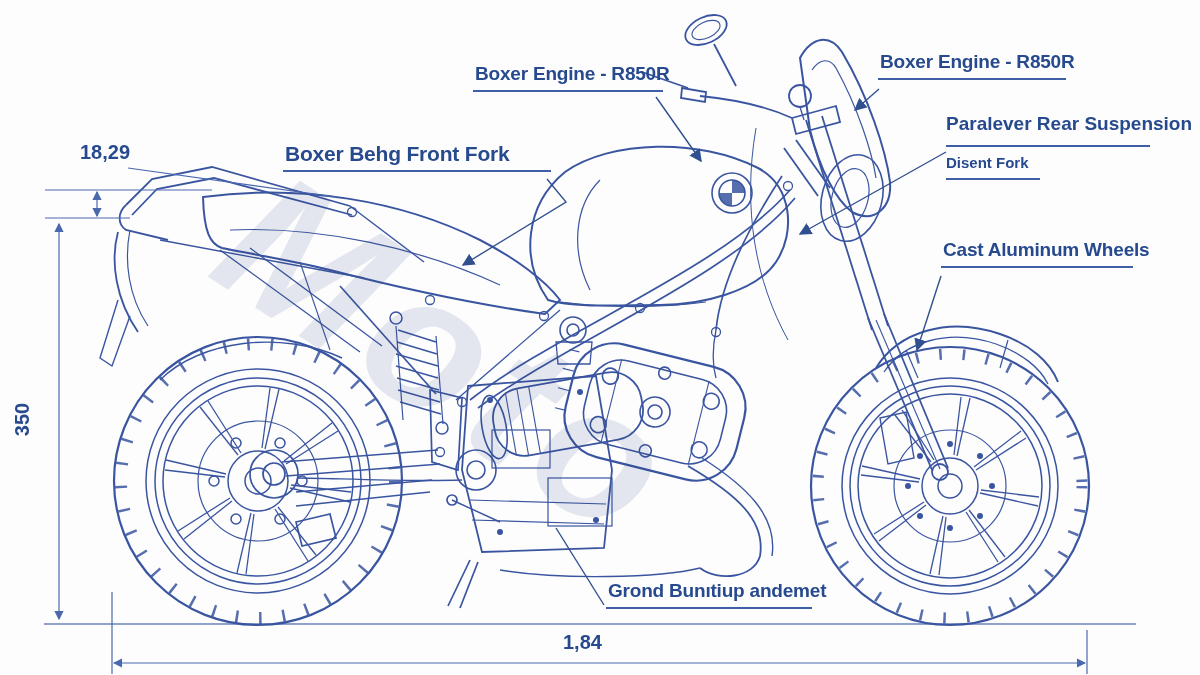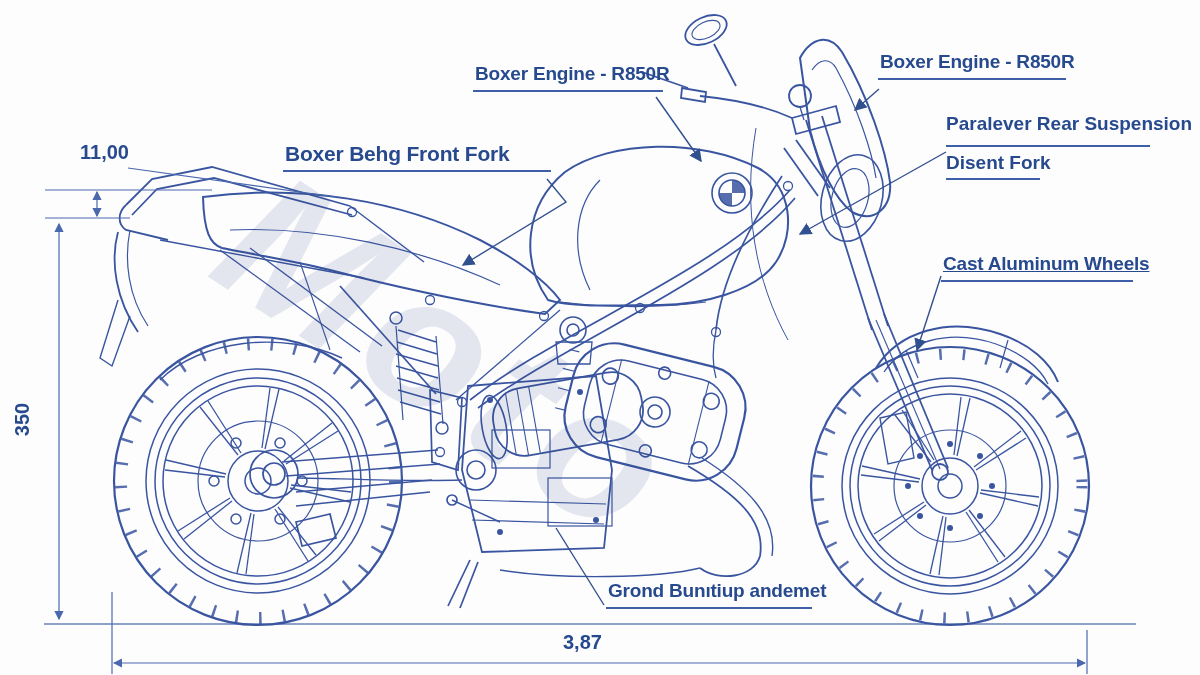--- a/index.html
+++ b/index.html
@@ -6,23 +6,23 @@
   .stage{position:relative;width:1200px;height:675px;background:#fdfdfe;overflow:hidden;
          font-family:"Liberation Sans",sans-serif;}
   .stage svg{position:absolute;left:0;top:0;}
   .lbl{position:absolute;font-size:19px;font-weight:600;color:#274a8e;letter-spacing:-0.2px;
        border-bottom:2px solid #3f5ea8;padding:0 6px 4px 2px;white-space:nowrap;line-height:24px;}
   .lbl-boxer-left{left:473px;top:62px;width:182px;}
   .lbl-boxer-right{left:878px;top:50px;width:180px;}
   .lbl-paralever{position:absolute;left:946px;top:112px;}
   .lbl-paralever .l1{display:inline-block;font-size:19px;font-weight:600;color:#274a8e;
        border-bottom:2px solid #3f5ea8;padding:0 4px 9px 0;width:200px;white-space:nowrap;line-height:24px;}
-  .lbl-paralever .l2{display:inline-block;font-size:19px;font-weight:600;color:#274a8e;
+  .lbl-paralever .l2{display:inline-block;font-size:15px;font-weight:600;color:#274a8e;
        border-bottom:2px solid #3f5ea8;padding:0 4px 3px 0;width:90px;white-space:nowrap;line-height:24px;margin-top:4px;}
-  .lbl-cast{left:941px;top:252px;width:184px;text-decoration:underline;}
+  .lbl-cast{left:941px;top:238px;width:184px;}
   .lbl-disc{left:283px;top:142px;width:260px;font-size:21px;}
   .lbl-grond{left:606px;top:579px;width:198px;}
   .dim{position:absolute;font-size:20px;font-weight:600;color:#274a8e;white-space:nowrap;}
   .dim-rack{left:80px;top:141px;}
   .dim-height{left:6px;top:408px;transform:rotate(-90deg);transform-origin:center;}
   .dim-wheelbase{left:563px;top:631px;}
   .watermark{position:absolute;left:300px;top:128px;font-size:190px;font-weight:800;font-style:italic;
        letter-spacing:12px;color:rgba(44,66,120,0.12);transform:rotate(33deg);transform-origin:left top;
        pointer-events:none;white-space:nowrap;}
 </style>
@@ -323,17 +323,17 @@
 <div class="lbl lbl-boxer-left">Boxer Engine - R850R</div>
 <div class="lbl lbl-boxer-right">Boxer Engine - R850R</div>
 <div class="lbl-paralever">
   <div class="l1">Paralever Rear Suspension</div><br>
   <div class="l2">Disent Fork</div>
 </div>
 <div class="lbl lbl-cast">Cast Aluminum Wheels</div>
 <div class="lbl lbl-disc">Boxer Behg Front Fork</div>
 <div class="lbl lbl-grond">Grond Bunıtiup andemet</div>
 
-<div class="dim dim-rack">11,00</div>
+<div class="dim dim-rack">18,29</div>
 <div class="dim dim-height">350</div>
-<div class="dim dim-wheelbase">3,87</div>
+<div class="dim dim-wheelbase">1,84</div>
 
 </div>
 
 </body></html>

